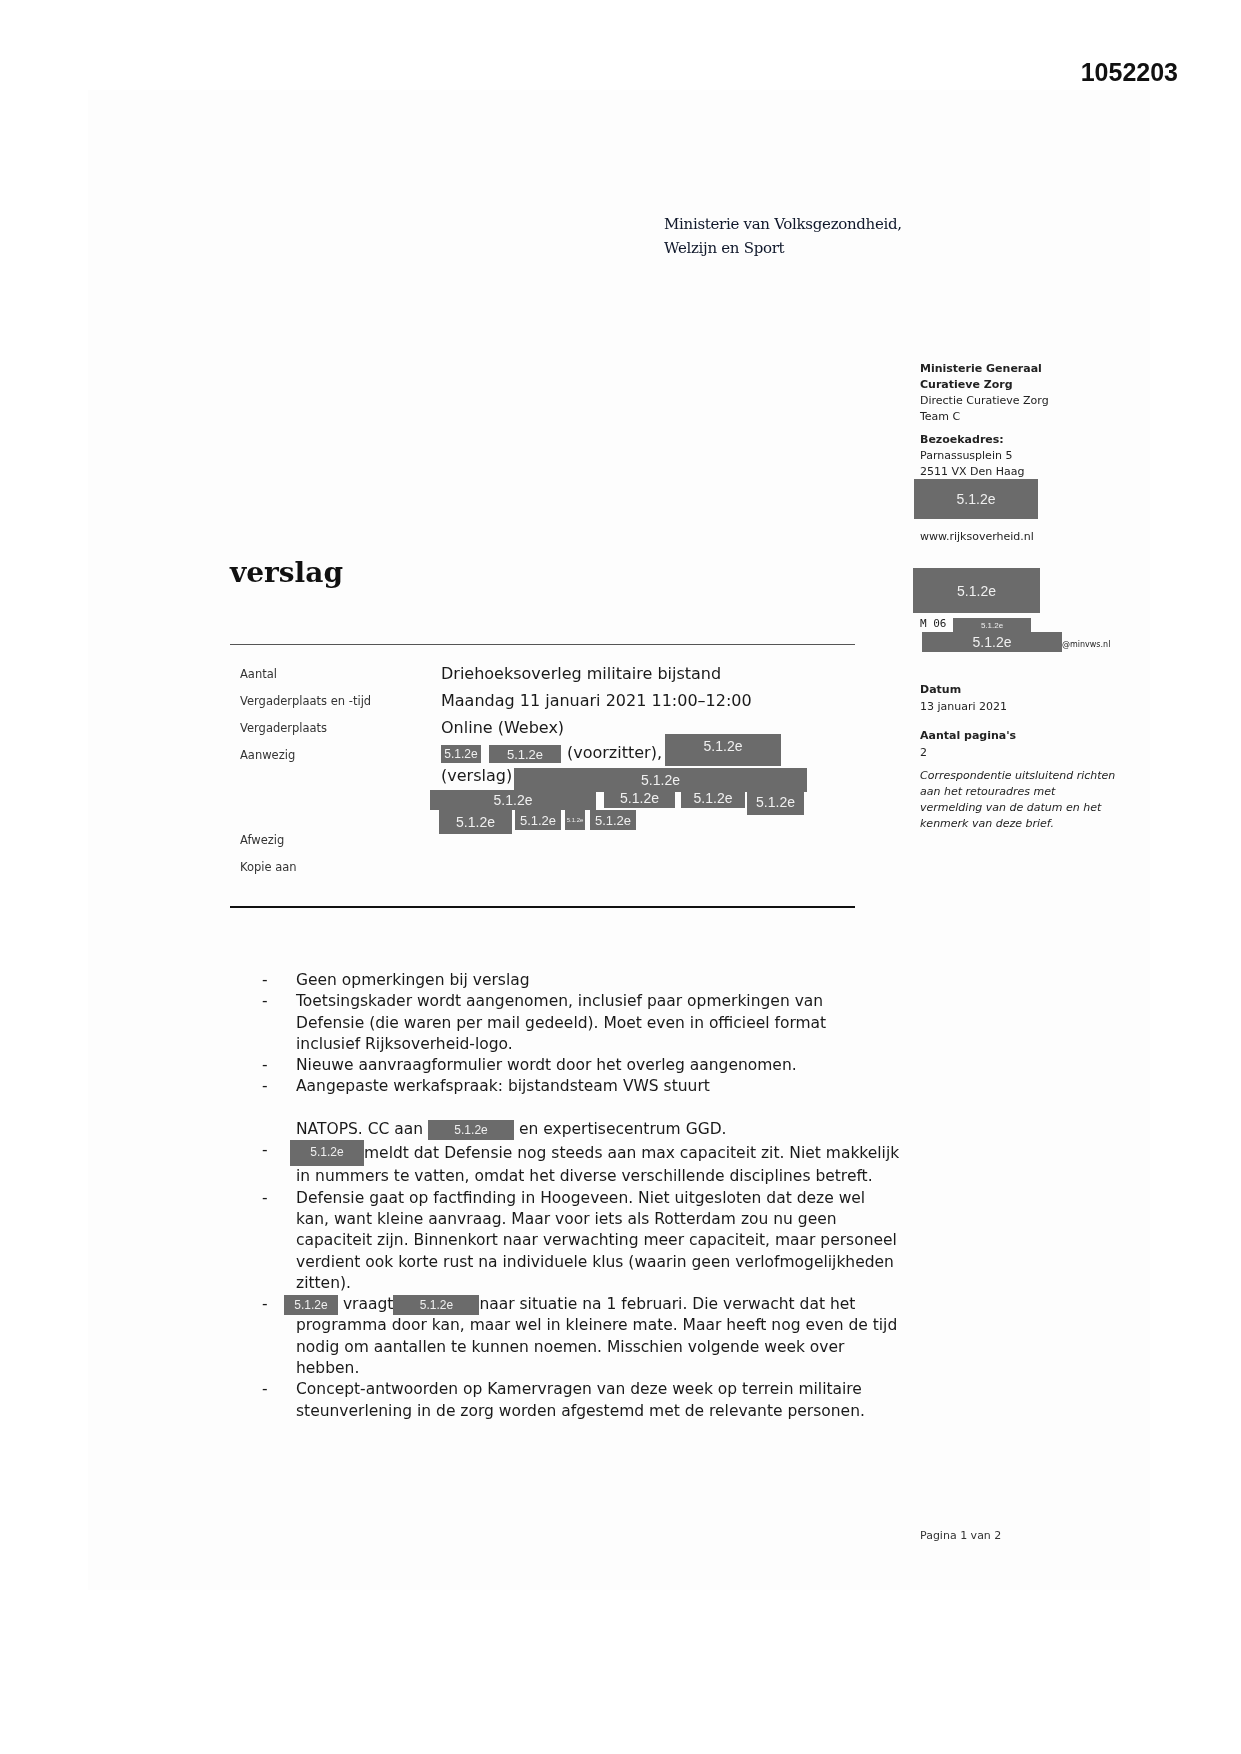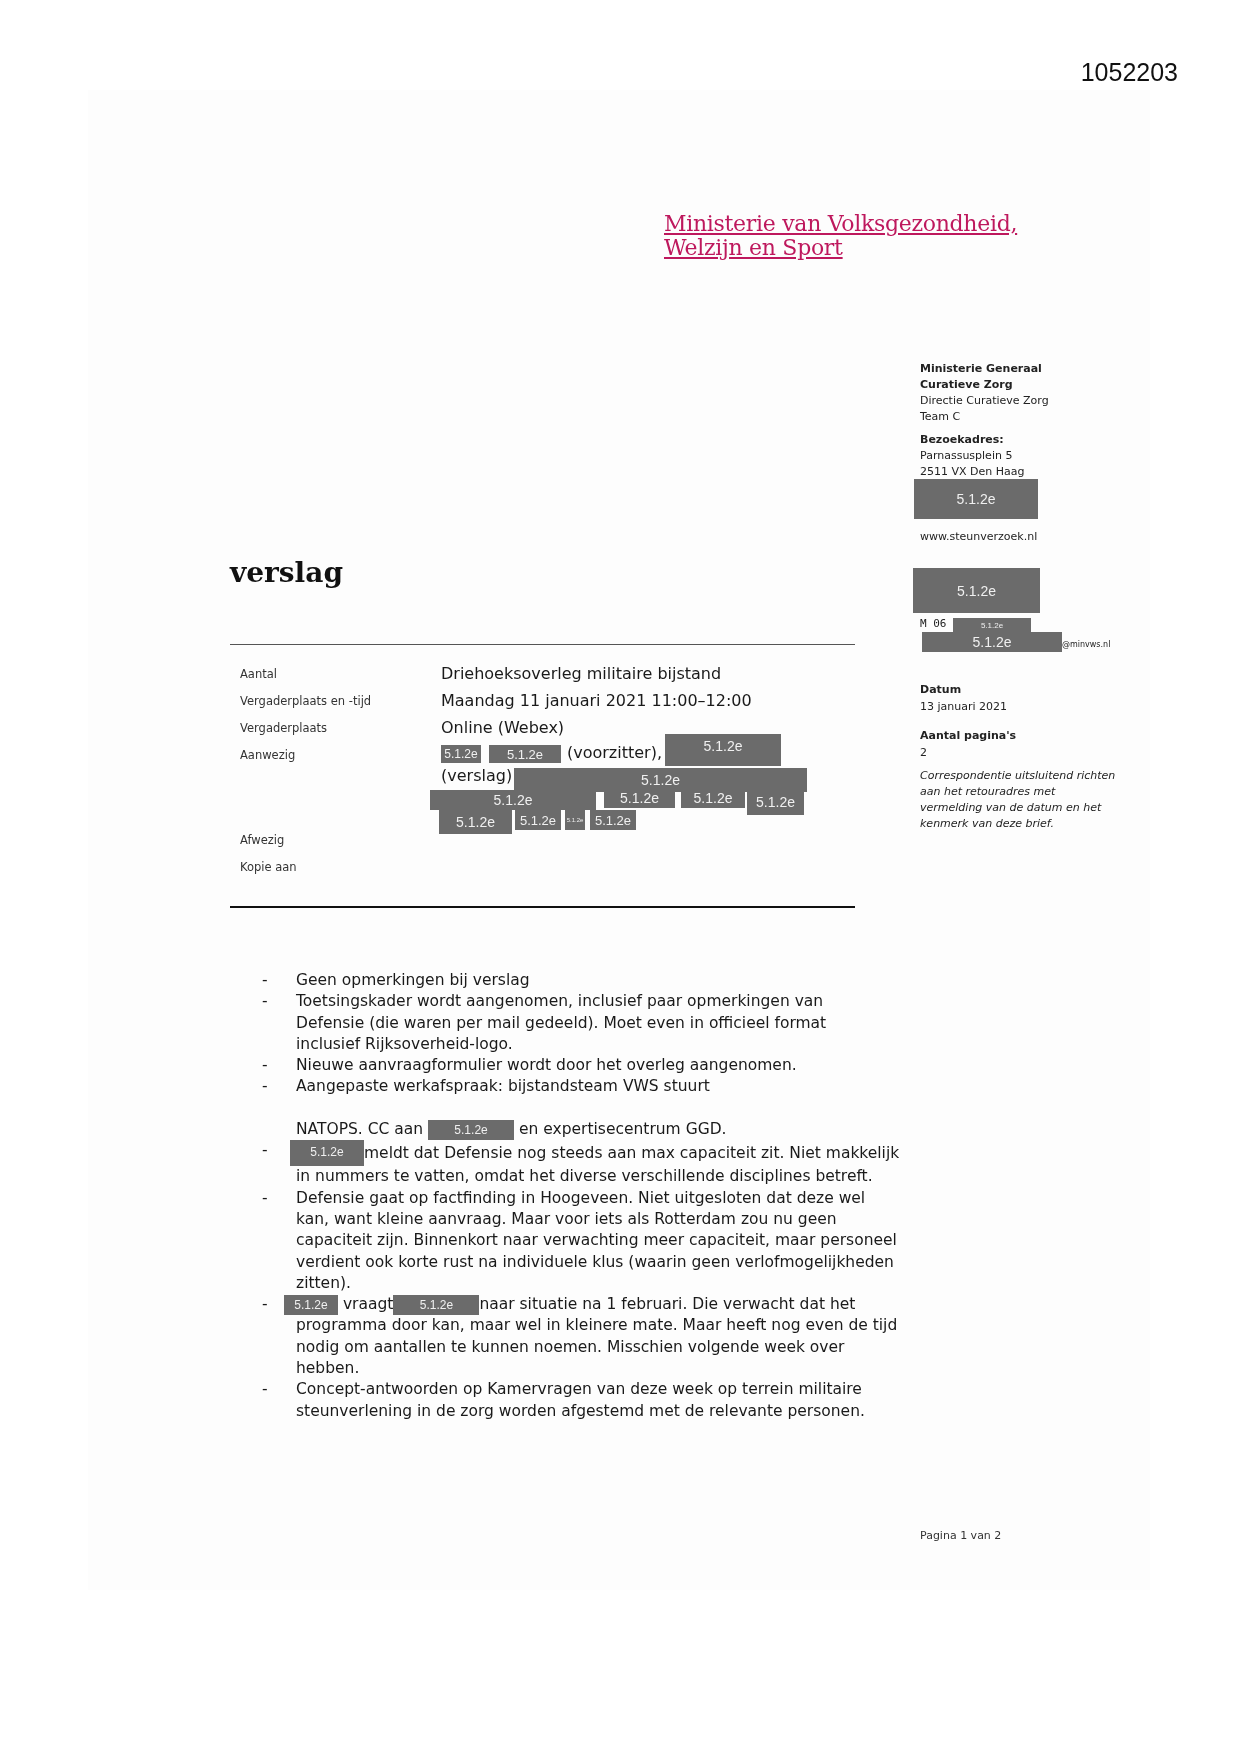--- a/index.html
+++ b/index.html
@@ -8,25 +8,25 @@
       background: #ffffff; color: #1a1a1a;
       font-family: "DejaVu Sans", sans-serif;
     }
     .page-area {
       position: absolute; left: 88px; top: 90px; width: 1062px; height: 1500px;
       background: #fdfdfd;
     }
     .abs { position: absolute; }
     .doc-number {
       right: 63px; top: 58px; font-family: "Liberation Sans", sans-serif;
-      font-size: 25px; color: #111;
+      font-size: 25px; color: #111; font-weight: bold;
     }
     .ministry {
       left: 664px; top: 212px; font-family: "DejaVu Serif", serif;
-      font-size: 22px; line-height: 24px; color: #be185d; letter-spacing: -0.3px; text-decoration: underline;
+      font-size: 15px; line-height: 24px; color: #0f172a; letter-spacing: -0.3px;
     }
     .sidebar { left: 920px; font-size: 11px; line-height: 16px; color: #222; }
     .sidebar .bold { font-weight: bold; }
     .redact {
       position: absolute; background: #6b6b6b; color: #f0f0f0;
       font-family: "Liberation Sans", sans-serif; text-align: center;
       display: flex; align-items: center; justify-content: center;
       white-space: nowrap; overflow: hidden;
     }
     .inline-redact {
@@ -64,21 +64,21 @@
   <div class="bold">Curatieve Zorg</div>
   <div>Directie Curatieve Zorg</div>
   <div>Team C</div>
 </div>
 <div class="abs sidebar" style="top:432px;">
   <div class="bold">Bezoekadres:</div>
   <div>Parnassusplein 5</div>
   <div>2511 VX  Den Haag</div>
 </div>
 <div class="redact" style="left:914px;top:479px;width:124px;height:40px;font-size:14px;">5.1.2e</div>
-<div class="abs sidebar" style="top:529px;">www.steunverzoek.nl</div>
+<div class="abs sidebar" style="top:529px;">www.rijksoverheid.nl</div>
 <div class="abs sidebar bold" style="top:576px;font-weight:bold;">Inlichtingen bij</div>
 <div class="redact" style="left:913px;top:568px;width:127px;height:45px;font-size:14px;">5.1.2e</div>
 <div class="abs sidebar" style="top:616px;font-family:'DejaVu Sans Mono',monospace;font-size:11px;">M  06</div>
 <div class="redact" style="left:953px;top:618px;width:78px;height:14px;font-size:8px;">5.1.2e</div>
 <div class="redact" style="left:922px;top:632px;width:140px;height:20px;font-size:14px;">5.1.2e</div>
 <div class="abs sidebar" style="left:1062px;top:640px;font-size:8px;line-height:10px;">@minvws.nl</div>
 
 <div class="abs sidebar bold" style="top:682px;font-weight:bold;">Datum</div>
 <div class="abs sidebar" style="top:699px;">13 januari 2021</div>
 <div class="abs sidebar" style="top:728px;font-weight:bold;">Aantal pagina's</div>

